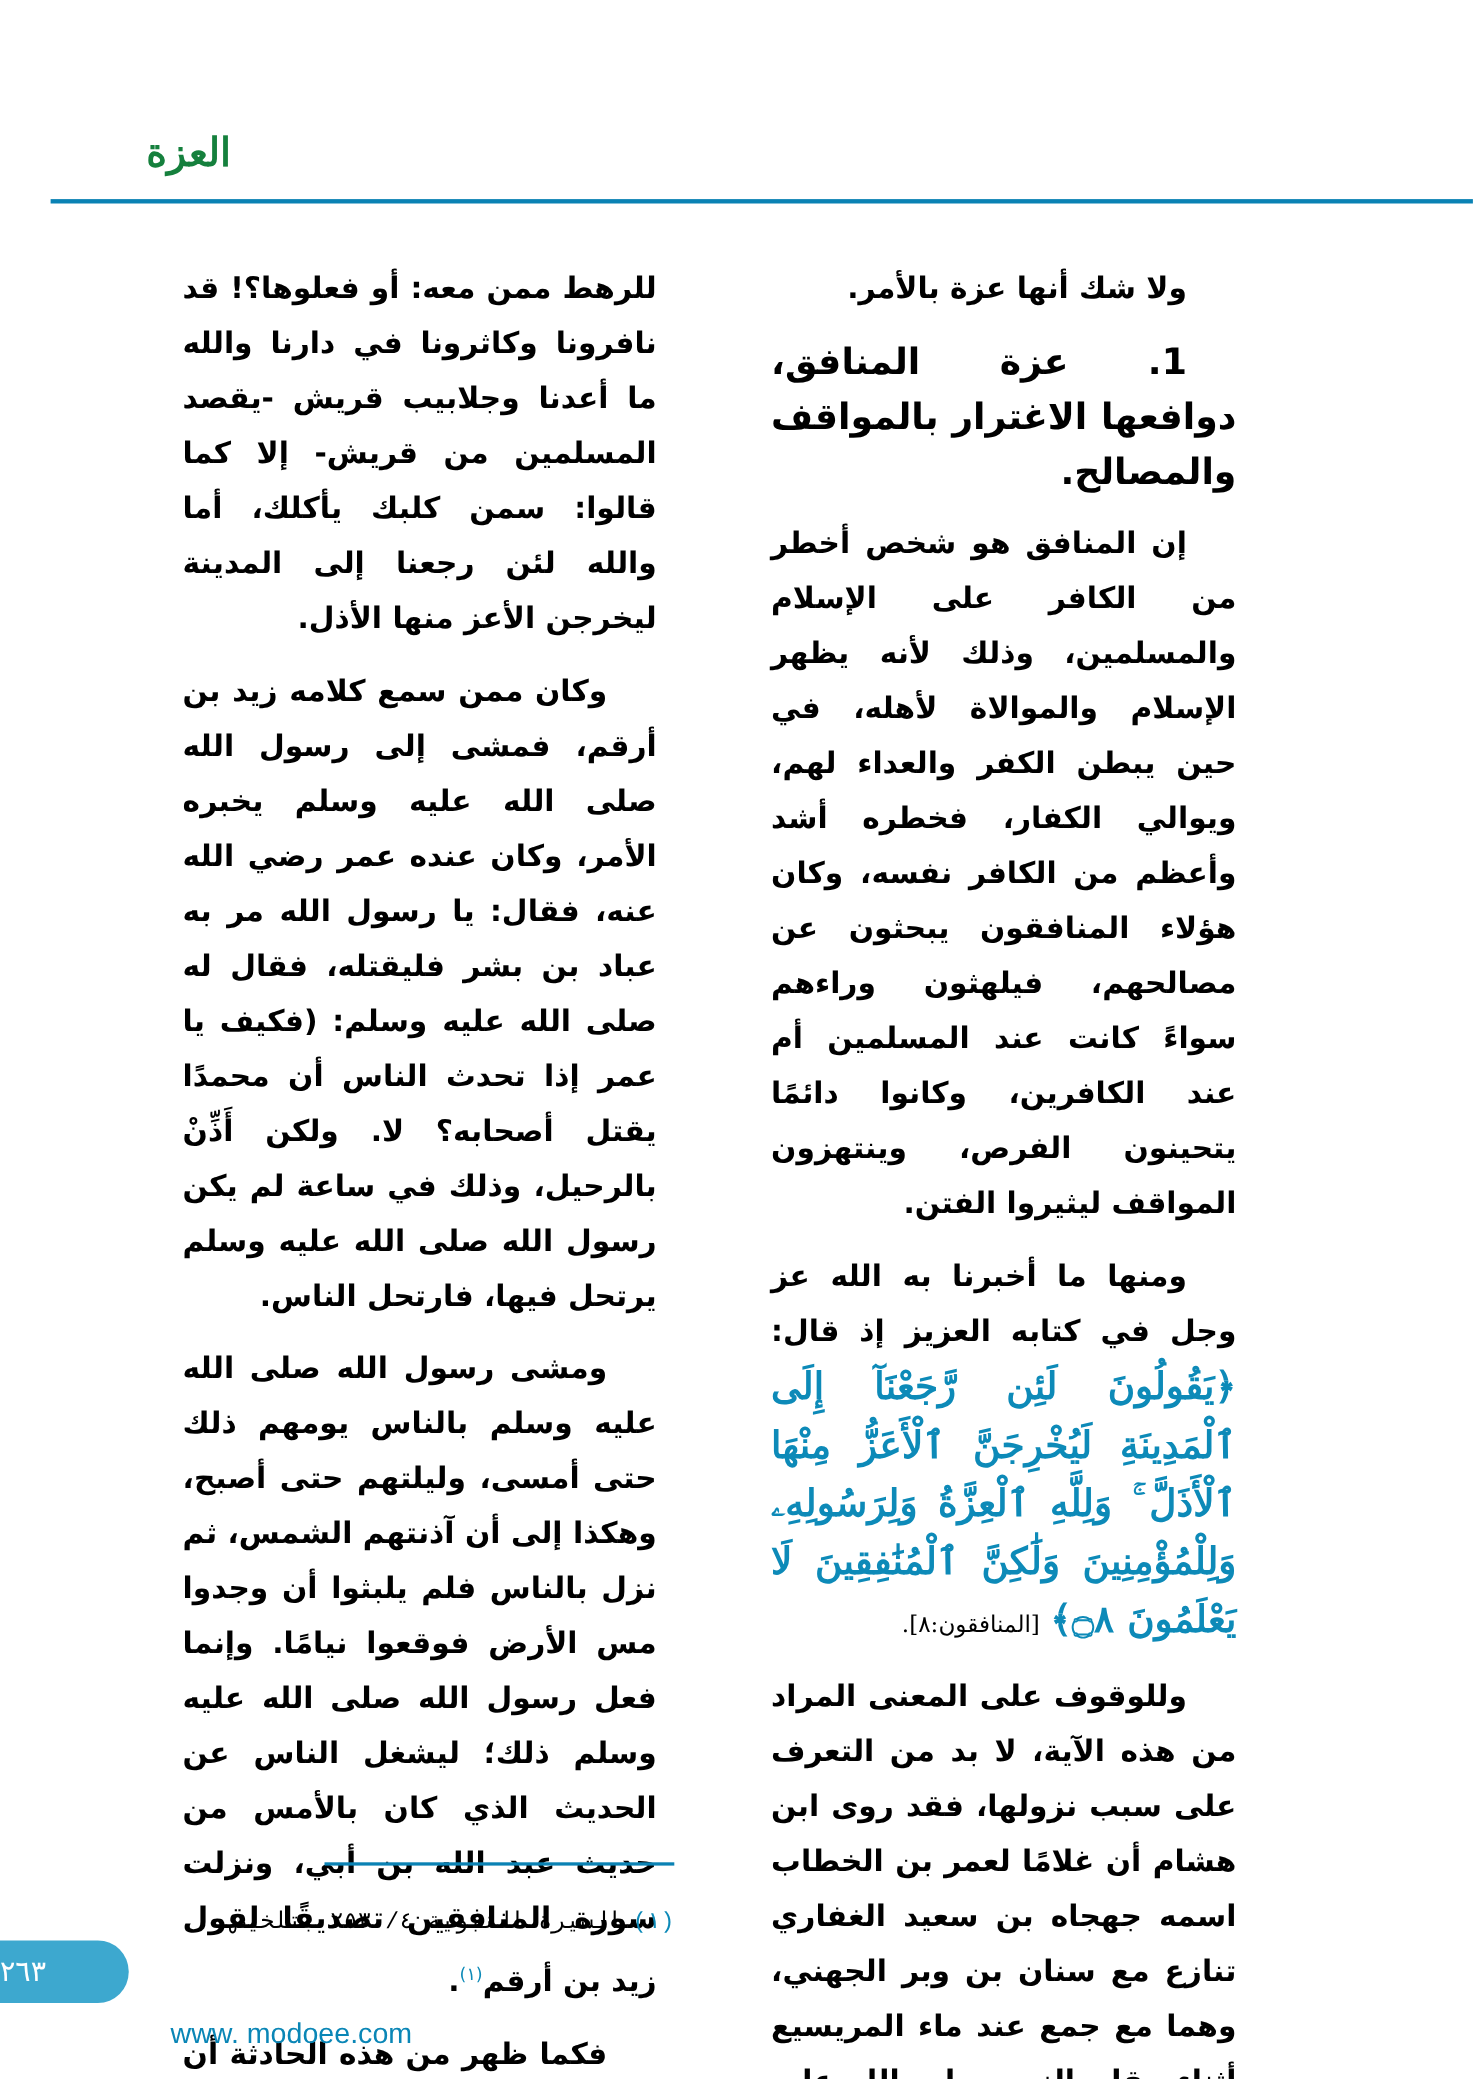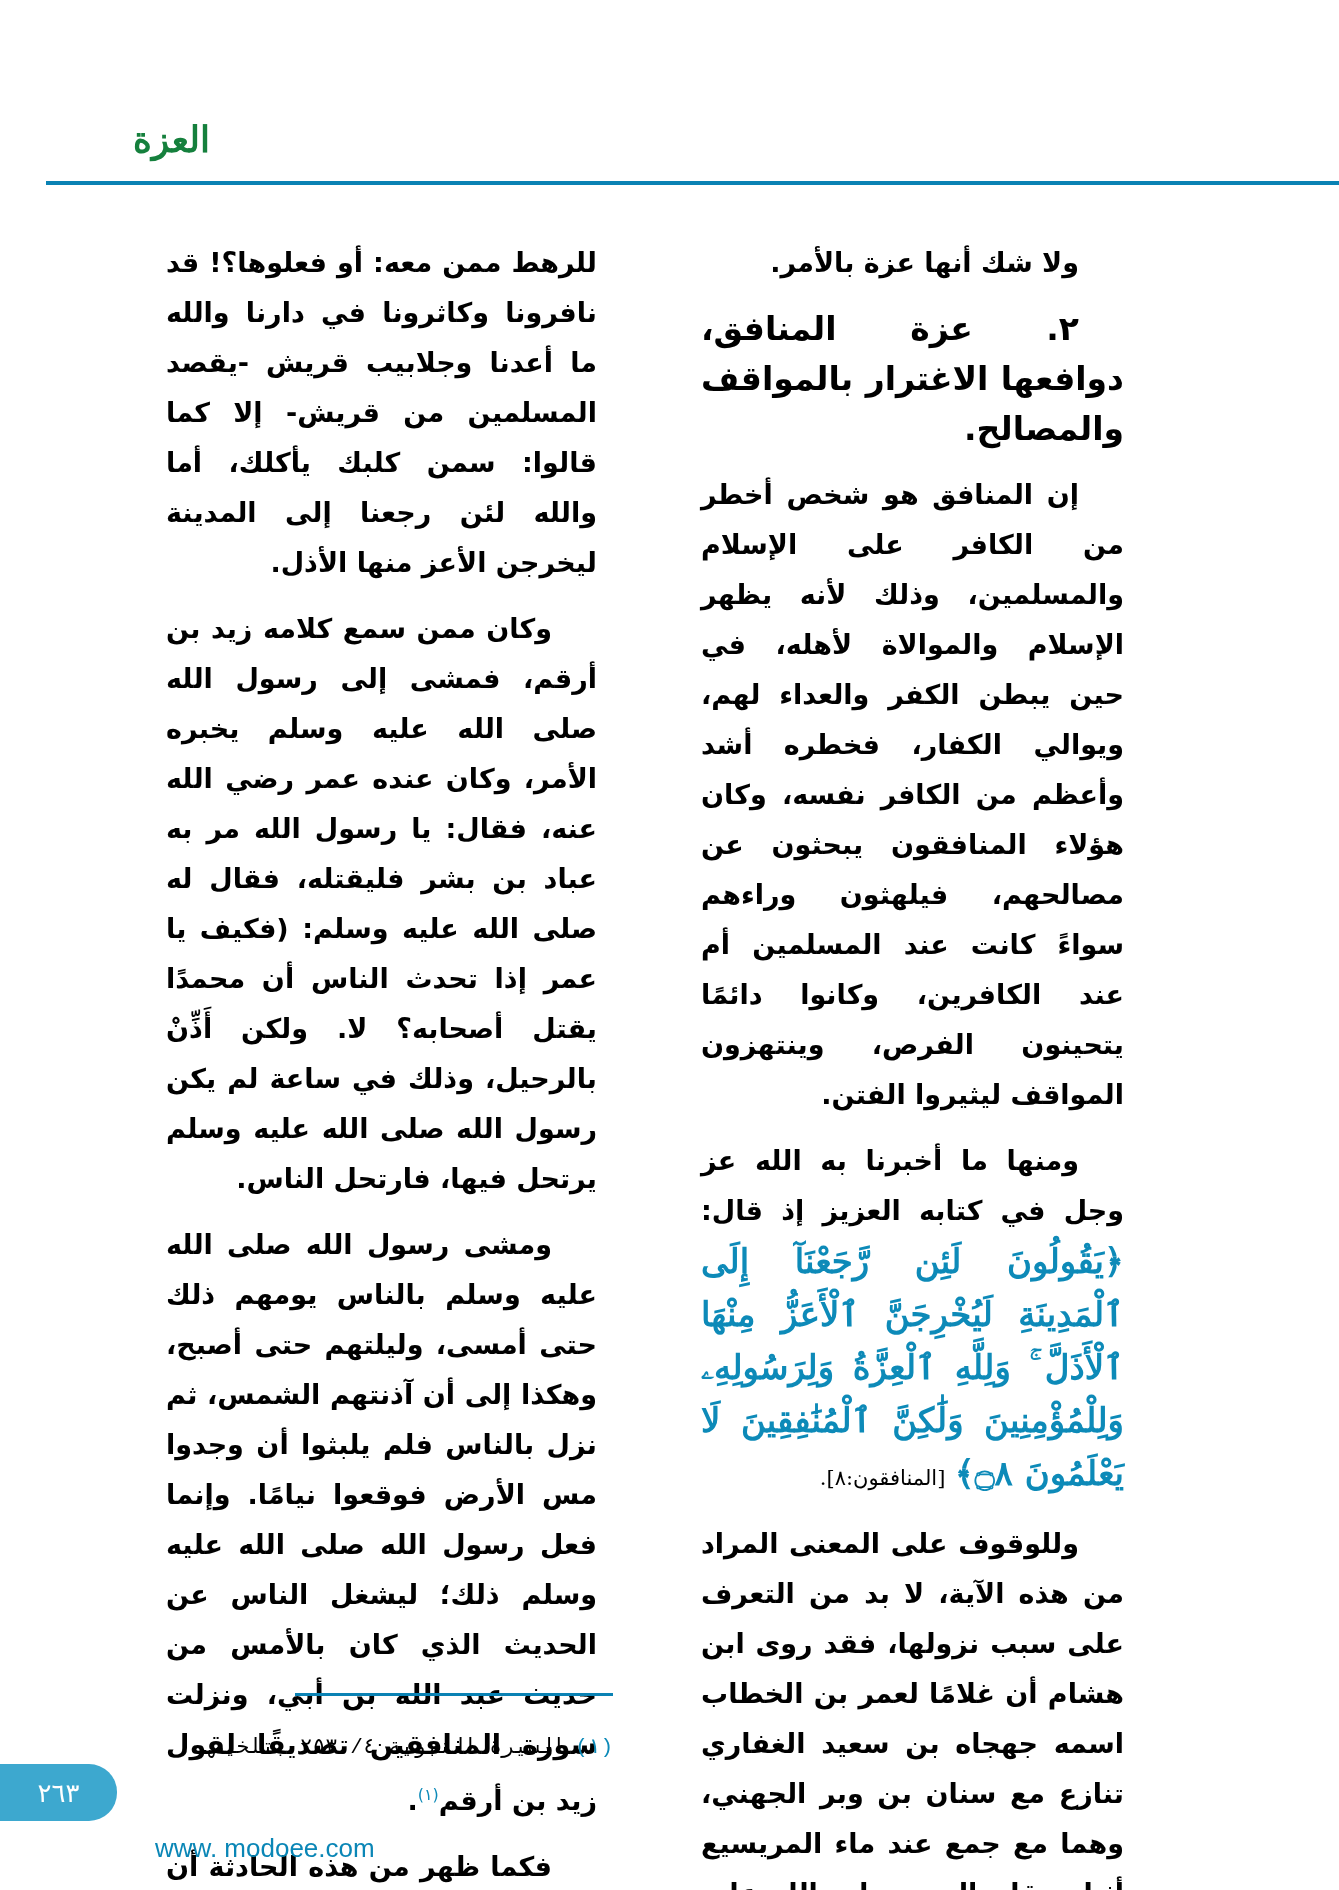--- a/index.html
+++ b/index.html
@@ -17,33 +17,33 @@
   .heading { font-size:33px; line-height:50px; margin:0; }
   .quran { color:#0d8ab8; font-family:"DejaVu Serif", serif; font-weight:bold; font-size:34px; }
   .ref { font-weight:normal; font-size:21px; font-family:"DejaVu Serif", serif; }
   .fn-mark { color:#0d8ab8; font-size:16px; vertical-align:super; font-weight:normal; }
   .footnote-rule { position:absolute; left:295px; top:1693px; width:318px; height:3px; background:#0a82b4; }
   .footnote { position:absolute; left:150px; top:1702px; width:463px; direction:rtl;
               font-family:Liberation Mono, monospace; font-size:21px;margin-top:32px; }
   .footnote .num { color:#0d8ab8; margin-left:10px; }
   .page-badge { position:absolute; left:0; top:1764px; width:117px; height:57px; background:#3da8cf;
                 border-radius:0 28px 28px 0; color:#fff; font-size:26px; display:flex;
-                align-items:center; justify-content:center; font-family:"DejaVu Sans", sans-serif; }
+                align-items:center; justify-content:flex-start; font-family:"DejaVu Sans", sans-serif; }
   .site-url { position:absolute; left:155px; top:1833px; font-size:26px; color:#0a86b6;
               font-family:"Liberation Sans", sans-serif; }
 </style>
 </head>
 <body>
 
 <div class="header-title">العزة</div>
 <div class="header-rule"></div>
 
 <div class="col col-right">
   <p class="indent">ولا شك أنها عزة بالأمر.</p>
-  <p class="heading indent">٢. عزة المنافق، دوافعها الاغترار بالمواقف والمصالح.</p>
+  <p class="heading indent">1. عزة المنافق، دوافعها الاغترار بالمواقف والمصالح.</p>
   <p class="indent">إن المنافق هو شخص أخطر من الكافر على الإسلام والمسلمين، وذلك لأنه يظهر الإسلام والموالاة لأهله، في حين يبطن الكفر والعداء لهم، ويوالي الكفار، فخطره أشد وأعظم من الكافر نفسه، وكان هؤلاء المنافقون يبحثون عن مصالحهم، فيلهثون وراءهم سواءً كانت عند المسلمين أم عند الكافرين، وكانوا دائمًا يتحينون الفرص، وينتهزون المواقف ليثيروا الفتن.</p>
   <p class="indent"><span>ومنها ما أخبرنا به الله عز وجل في كتابه العزيز إذ قال: </span><span class="quran">﴿يَقُولُونَ لَئِن رَّجَعْنَآ إِلَى ٱلْمَدِينَةِ لَيُخْرِجَنَّ ٱلْأَعَزُّ مِنْهَا ٱلْأَذَلَّ ۚ وَلِلَّهِ ٱلْعِزَّةُ وَلِرَسُولِهِۦ وَلِلْمُؤْمِنِينَ وَلَٰكِنَّ ٱلْمُنَٰفِقِينَ لَا يَعْلَمُونَ ۝٨﴾</span> <span class="ref">[المنافقون:٨].</span></p>
   <p class="indent">وللوقوف على المعنى المراد من هذه الآية، لا بد من التعرف على سبب نزولها، فقد روى ابن هشام أن غلامًا لعمر بن الخطاب اسمه جهجاه بن سعيد الغفاري تنازع مع سنان بن وبر الجهني، وهما مع جمع عند ماء المريسيع أثناء مقام النبي صلى الله عليه وسلم هناك، وكادا يقتتلا، فصرخ الجهني: يا معشر الأنصار، وصرخ جهجاه: يا معشر المهاجرين، فسمع بالأمر عبد الله بن أبي بن سلول، فغضب وقال</p>
 </div>
 
 <div class="col col-left">
   <p>للرهط ممن معه: أو فعلوها؟! قد نافرونا وكاثرونا في دارنا والله ما أعدنا وجلابيب قريش -يقصد المسلمين من قريش- إلا كما قالوا: سمن كلبك يأكلك، أما والله لئن رجعنا إلى المدينة ليخرجن الأعز منها الأذل.</p>
   <p class="indent">وكان ممن سمع كلامه زيد بن أرقم، فمشى إلى رسول الله صلى الله عليه وسلم يخبره الأمر، وكان عنده عمر رضي الله عنه، فقال: يا رسول الله مر به عباد بن بشر فليقتله، فقال له صلى الله عليه وسلم: (فكيف يا عمر إذا تحدث الناس أن محمدًا يقتل أصحابه؟ لا. ولكن أَذِّنْ بالرحيل، وذلك في ساعة لم يكن رسول الله صلى الله عليه وسلم يرتحل فيها، فارتحل الناس.</p>
   <p class="indent"><span>ومشى رسول الله صلى الله عليه وسلم بالناس يومهم ذلك حتى أمسى، وليلتهم حتى أصبح، وهكذا إلى أن آذنتهم الشمس، ثم نزل بالناس فلم يلبثوا أن وجدوا مس الأرض فوقعوا نيامًا. وإنما فعل رسول الله صلى الله عليه وسلم ذلك؛ ليشغل الناس عن الحديث الذي كان بالأمس من حديث عبد الله بن أبي، ونزلت سورة المنافقين تصديقًا لقول زيد بن أرقم</span><span class="fn-mark">(١)</span><span>.</span></p>
   <p class="indent">فكما ظهر من هذه الحادثة أن عبد الله بن أبي بن سلول قد أخذته العزة بالإثم، وانتهز</p>

